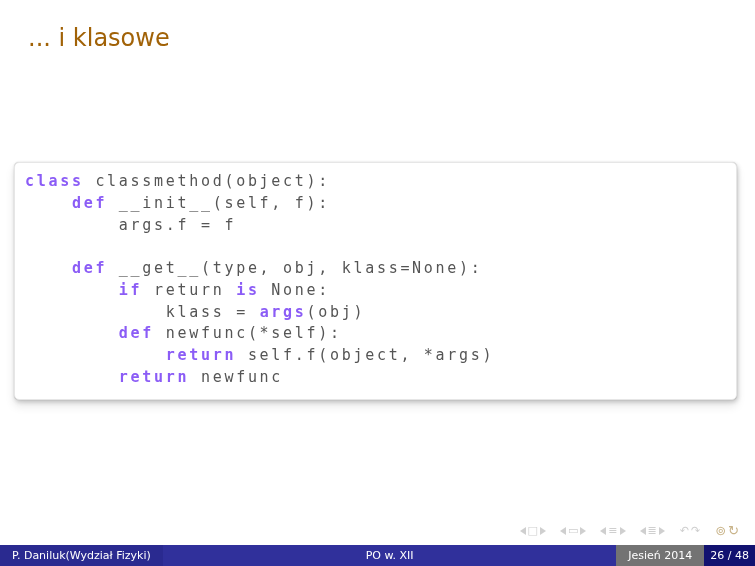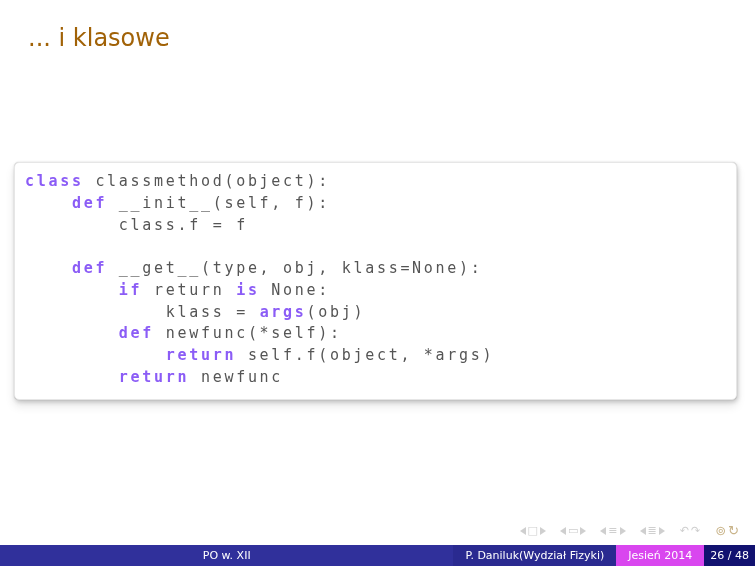--- a/index.html
+++ b/index.html
@@ -98,40 +98,40 @@
   .footbar .author {
     background: #2a2a90;
     flex: 0 0 auto;
   }
   .footbar .center {
     flex: 1 1 auto;
     justify-content: center;
     background: #30309b;
   }
   .footbar .date {
-    background: #d946ef;
+    background: #737373;
     flex: 0 0 auto;
     text-align: center;
   }
   .footbar .page {
     background: #121270;
     flex: 0 0 auto;
     padding: 0 6px;
   }
 </style>
 </head>
 <body>
 
 <div class="slide">
   <div class="title">... i klasowe</div>
 
   <div class="codebox">
 <pre class="code"><b>class</b><span> classmethod(object):</span>
 <b>    def</b><span> __init__(self, f):</span>
-<span>        class.f = f</span>
+<span>        args.f = f</span>
 <span></span>
 <b>    def</b><span> __get__(type, obj, klass=None):</span>
 <b>        if</b><span> return </span><b>is</b><span> None:</span>
 <span>            klass = </span><b>args</b><span>(obj)</span>
 <b>        def</b><span> newfunc(*self):</span>
 <b>            return</b><span> self.f(object, *args)</span>
 <b>        return</b><span> newfunc</span></pre>
   </div>
 
   <div class="nav">
@@ -159,18 +159,18 @@
       <span class="sym">↶</span>
       <span class="sym">↷</span>
     </span>
     <span class="reload">
       <span>⊚</span>
       <span>↻</span>
     </span>
   </div>
 
   <div class="footbar">
+    <div class="cell author">P. Daniluk(Wydział Fizyki)</div>
     <div class="cell center">PO w. XII</div>
-    <div class="cell author">P. Daniluk(Wydział Fizyki)</div>
     <div class="cell date">Jesień 2014</div>
     <div class="cell page">26 / 48</div>
   </div>
 </div>
 
 </body></html>

